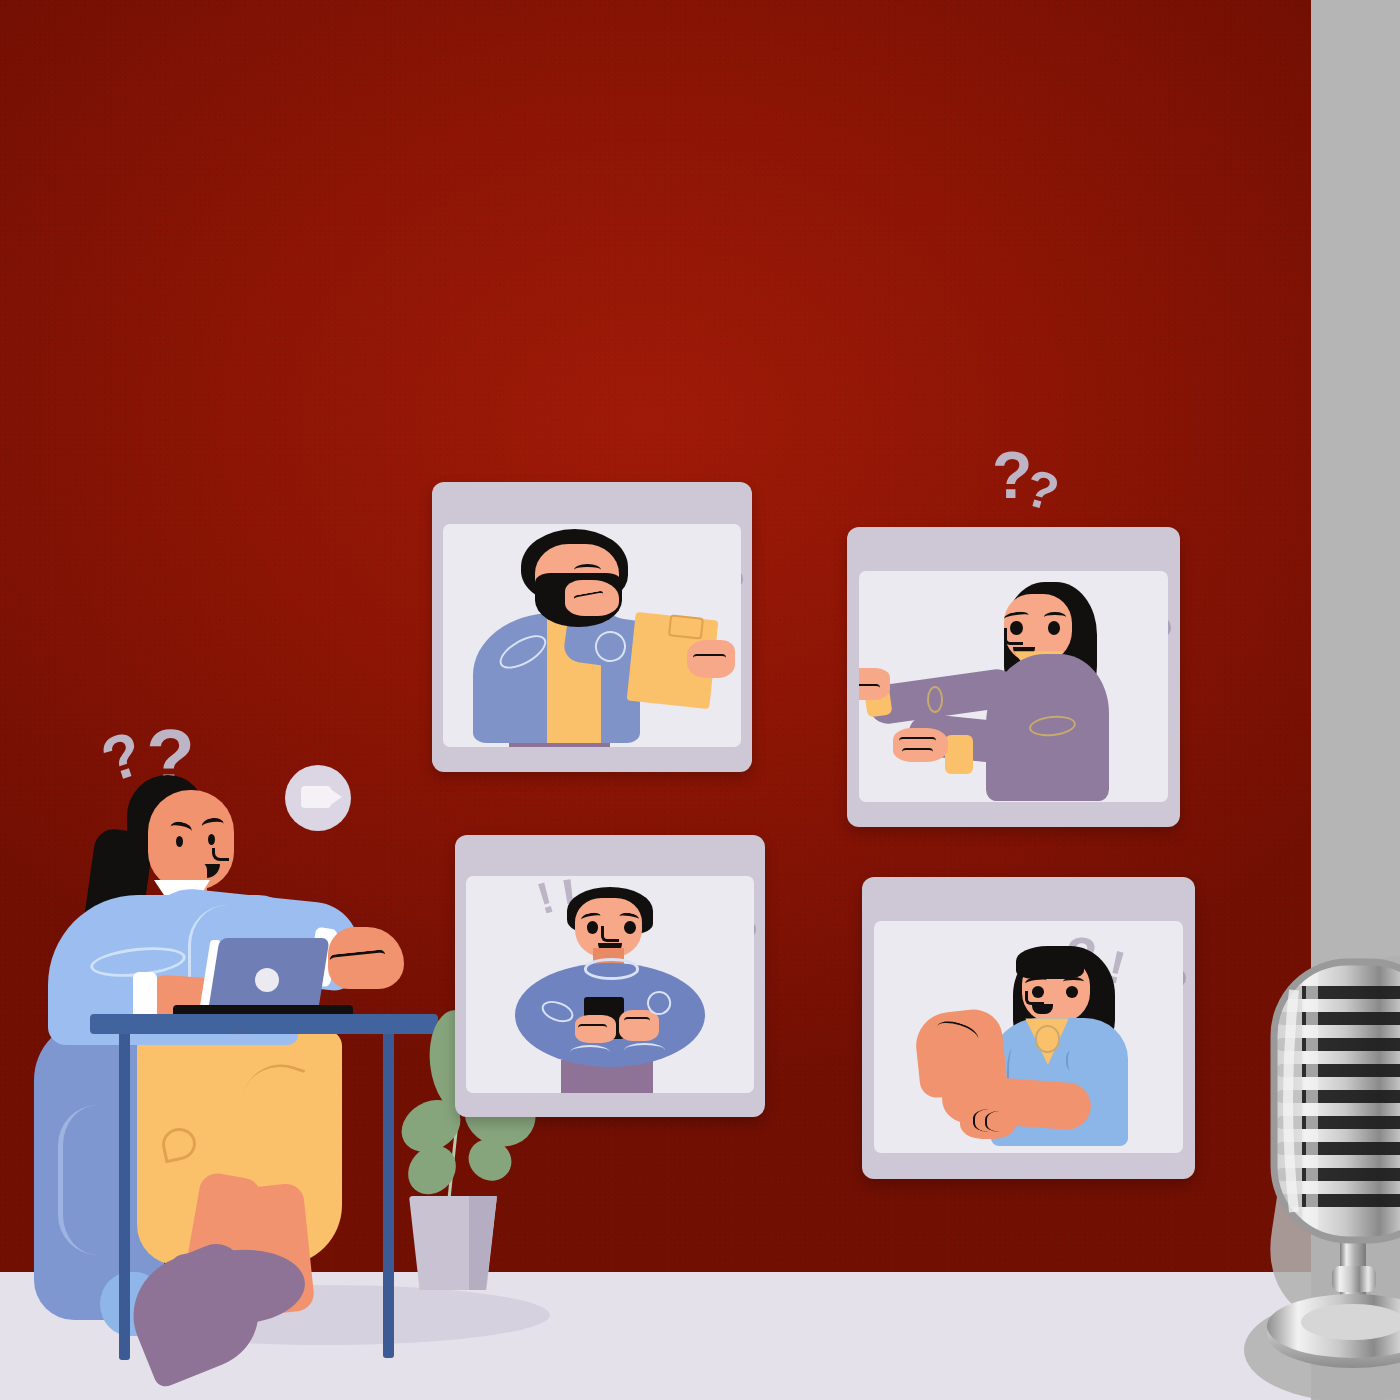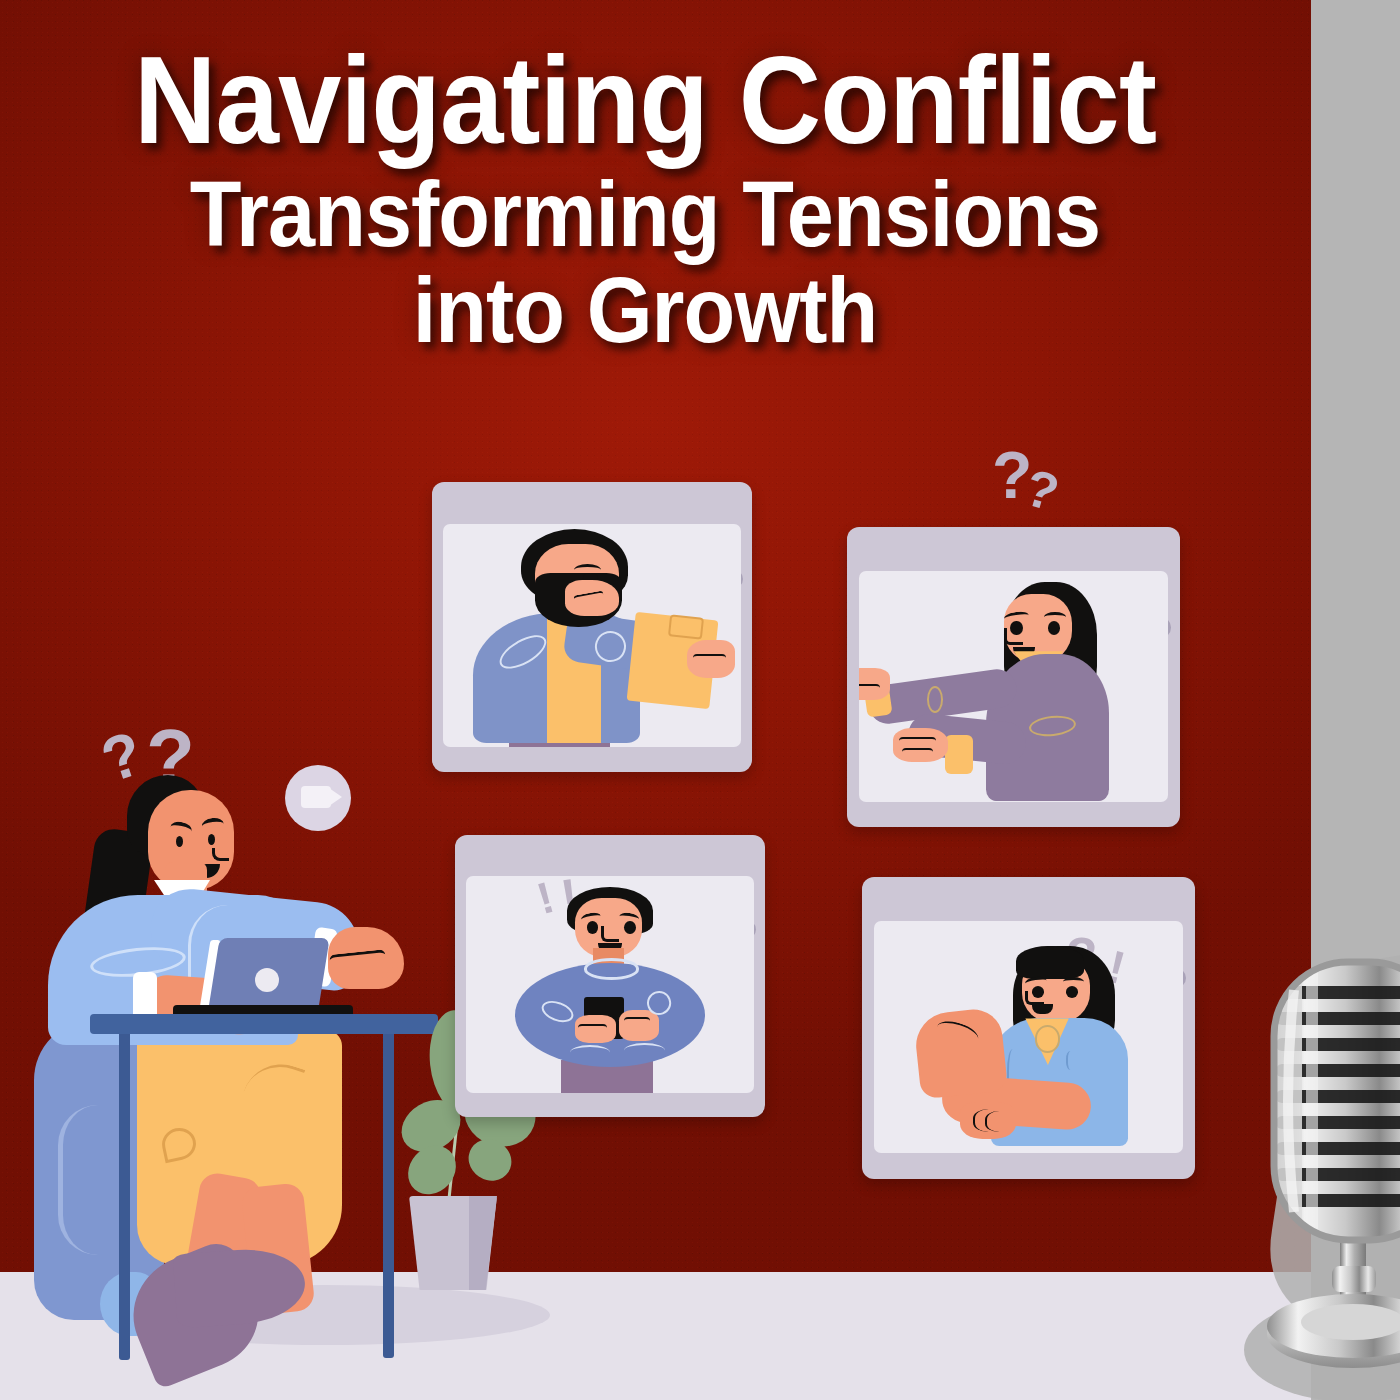--- a/index.html
+++ b/index.html
@@ -174,25 +174,20 @@
 <div id="stage">
 
   <div class="bg-red"></div>
   <div class="bg-vignette"></div>
   <div class="bg-noise"></div>
 
   <div class="gray-band"></div>
   <div class="floor"></div>
   <div class="floor-shadow"></div>
 
-  <div class="title-wrap">
-    <div class="t-line t1">Navigating Conflict</div>
-    <div class="t-line t2">Transforming Tensions</div>
-    <div class="t-line t3">into Growth</div>
-  </div>
 
   <div>
 
     <div class="mark" style="left:103px;top:726px;font-size:62px;transform:rotate(-18deg);">?</div>
     <div class="mark" style="left:146px;top:718px;font-size:80px;">?</div>
 
     <div class="chair"></div>
     <div class="chair-hi"></div>
 
     <div class="skirt"></div>

